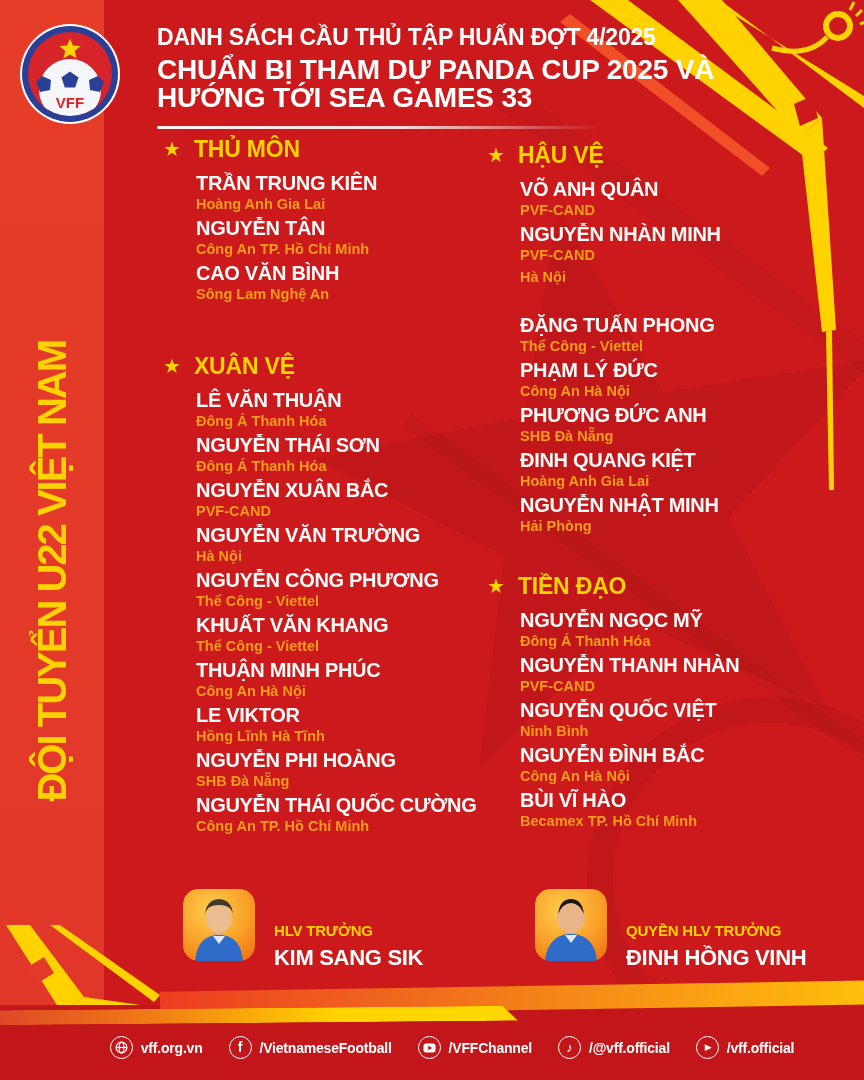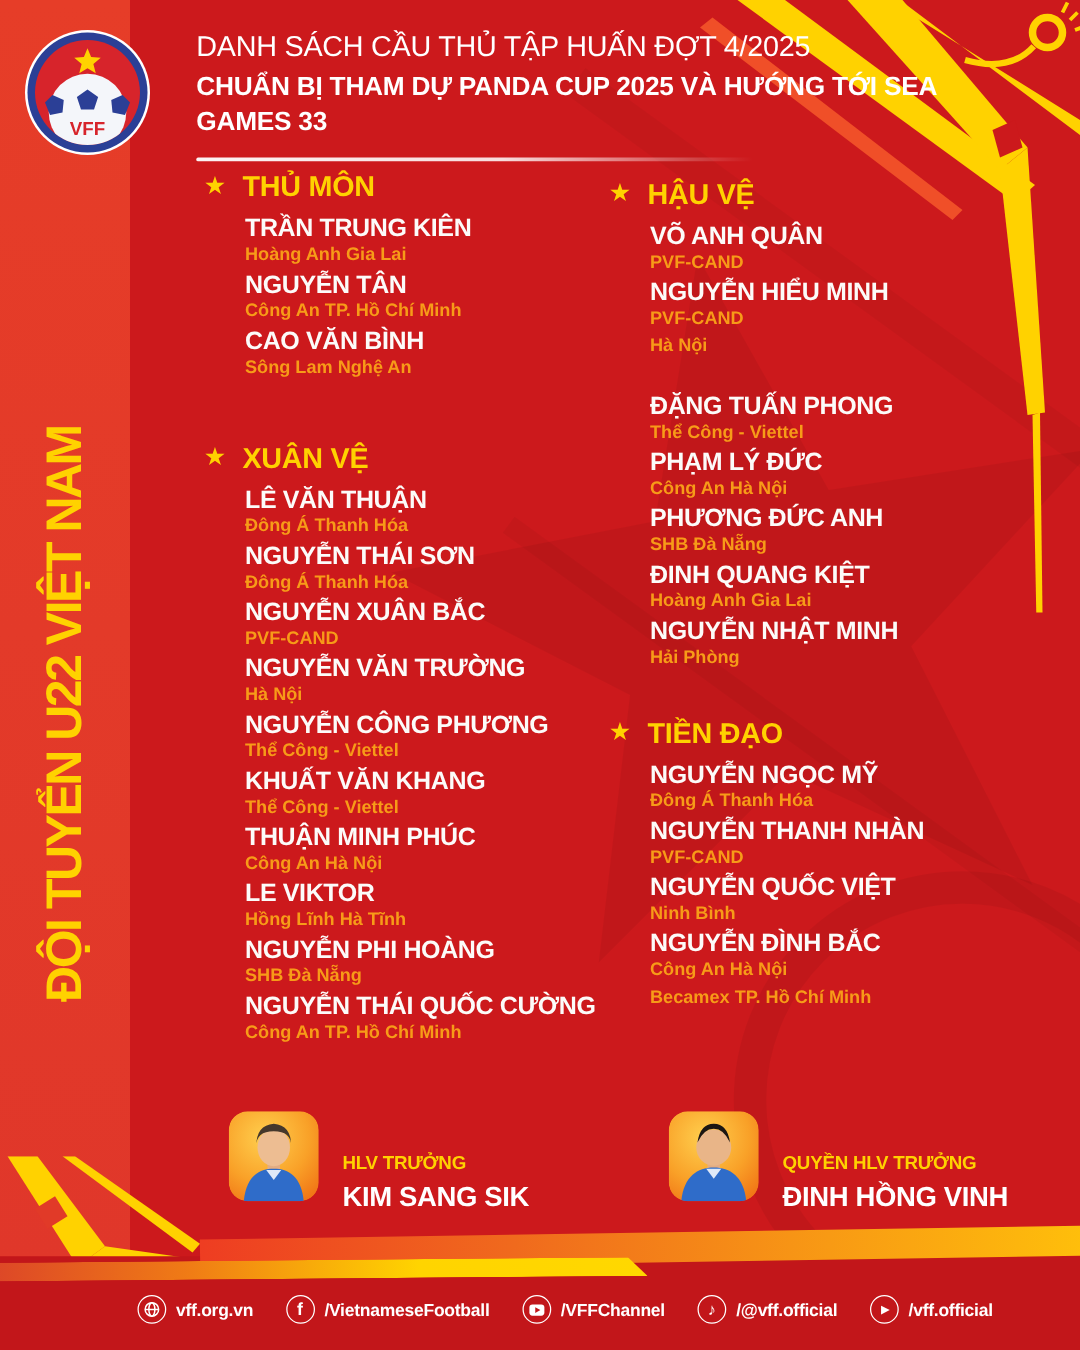--- a/index.html
+++ b/index.html
@@ -12,22 +12,22 @@
   .abs{position:absolute;}
   
   .side-strip{left:0;top:0;width:104px;height:1010px;background:linear-gradient(180deg,#e63d28,#e0372a);}
   .side-text-wrap{left:0;top:138px;width:104px;height:866px;display:flex;align-items:center;justify-content:center;}
   .side-text{
     writing-mode:vertical-rl; transform:rotate(180deg);
     font-size:40px; font-weight:700; color:#ffd200; letter-spacing:-2px; white-space:nowrap;
   }
   
   .header{left:157px;top:22px;width:620px;}
-  .title1{font-size:23px;font-weight:400;color:#ffffff;letter-spacing:-0.2px;line-height:30px;}
-  .title2{font-size:21px;font-weight:700;color:#ffffff;letter-spacing:-0.2px;line-height:28px;margin-top:4px;}
+  .title1{font-size:23px;font-weight:700;color:#ffffff;letter-spacing:-0.2px;line-height:30px;}
+  .title2{font-size:28px;font-weight:700;color:#ffffff;letter-spacing:-0.2px;line-height:28px;margin-top:4px;}
   .underline{margin-top:14px;height:3px;width:445px;border-radius:2px;
     background:linear-gradient(90deg,rgba(255,255,255,.95) 0%,rgba(255,255,255,.85) 55%,rgba(255,255,255,0) 100%);}
   
   .col1{left:163px;top:136px;width:312px;}
   .col2{left:487px;top:142px;width:340px;}
   .section-head{display:flex;align-items:center;gap:13px;margin-bottom:10px;height:26px;}
   .star{color:#ffd200;font-size:20px;line-height:1;}
   .section-title{color:#ffd200;font-size:23px;font-weight:700;letter-spacing:-0.2px;}
   .players{margin-left:33px;}
   .player{height:45px;}
@@ -198,21 +198,21 @@
       <div class="section-head">
         <span class="star">★</span>
         <span class="section-title">HẬU VỆ</span>
       </div>
       <div class="players">
         <div class="player">
             <div class="player-name">VÕ ANH QUÂN</div>
             <div class="player-club">PVF-CAND</div>
           </div>
         <div class="player">
-            <div class="player-name">NGUYỄN HIỂU MINH</div>
+            <div class="player-name">NGUYỄN NHÀN MINH</div>
             <div class="player-club">PVF-CAND</div>
           </div>
         <div class="player">
             <div class="player-club">Hà Nội</div>
           </div>
         <div class="player">
             <div class="player-name">ĐẶNG TUẤN PHONG</div>
             <div class="player-club">Thể Công - Viettel</div>
           </div>
         <div class="player">
@@ -249,20 +249,21 @@
           </div>
         <div class="player">
             <div class="player-name">NGUYỄN QUỐC VIỆT</div>
             <div class="player-club">Ninh Bình</div>
           </div>
         <div class="player">
             <div class="player-name">NGUYỄN ĐÌNH BẮC</div>
             <div class="player-club">Công An Hà Nội</div>
           </div>
         <div class="player">
+            <div class="player-name">BÙI VĨ HÀO</div>
             <div class="player-club">Becamex TP. Hồ Chí Minh</div>
           </div>
       </div>
     </div>
   </div>
 
   <div class="abs coach coach1">
     <svg class="coach-photo" viewBox="0 0 72 72">
       <defs>
           <radialGradient id="cg1" cx="40%" cy="30%" r="90%">

